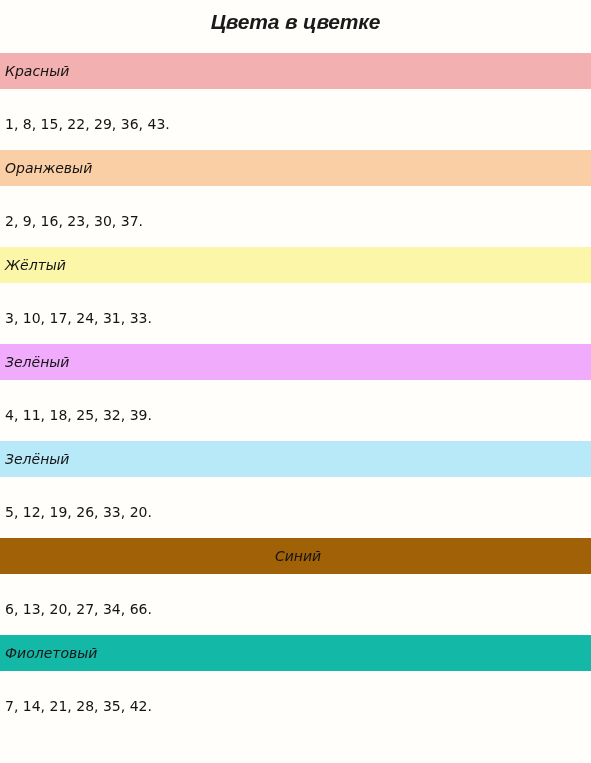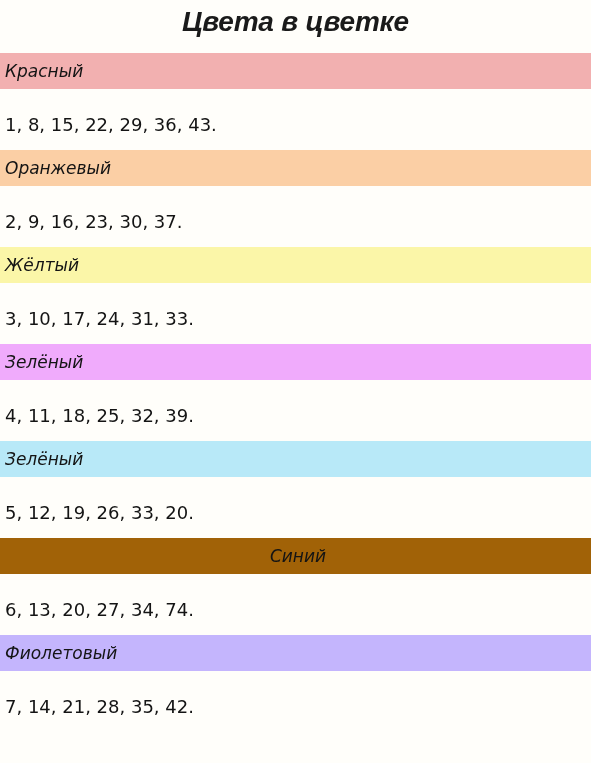--- a/index.html
+++ b/index.html
@@ -23,21 +23,21 @@
     position: absolute;
     top: 0;
     left: 0;
     width: 591px;
     height: 44px;
     line-height: 44px;
     text-align: center;
     font-family: "Liberation Sans", sans-serif;
     font-weight: bold;
     font-style: italic;
-    font-size: 28px;
+    font-size: 21px;
     letter-spacing: -0.2px;
     color: #1a1a1a;
     white-space: nowrap;
   }
   .sections {
     position: absolute;
     top: 44px;
     left: 0;
     width: 591px;
   }
@@ -46,40 +46,40 @@
   }
   .color-band {
     width: 591px;
     height: 36px;
     line-height: 36px;
     box-sizing: border-box;
     padding-left: 5px;
     font-family: "DejaVu Sans", sans-serif;
     font-style: italic;
     font-weight: normal;
-    font-size: 17px;
+    font-size: 14px;
     color: #141414;
     white-space: nowrap;
     overflow: hidden;
     margin-top: 9px;
   }
   .color-section:first-child .color-band {
     margin-top: 9px;
   }
   .numbers-row {
     width: 591px;
     height: 33px;
     line-height: 33px;
     box-sizing: border-box;
     padding-left: 5px;
     margin-top: 19px;
     font-family: "DejaVu Sans", sans-serif;
     font-style: normal;
     font-weight: normal;
-    font-size: 18px;
+    font-size: 14px;
     color: #141414;
     white-space: nowrap;
     background: transparent;
   }
 </style>
 </head>
 <body style="background: rgb(255, 254, 250);">
 
 <div id="page" style="background: rgb(255, 254, 250);">
 
@@ -107,22 +107,22 @@
       <div class="numbers-row">4, 11, 18, 25, 32, 39.</div>
     </div>
 
     <div class="color-section">
       <div class="color-band" style="background-color: rgb(184, 233, 248);">Зелёный</div>
       <div class="numbers-row">5, 12, 19, 26, 33, 20.</div>
     </div>
 
     <div class="color-section">
       <div class="color-band" style="background-color: #a16207; text-align: center;">Синий</div>
-      <div class="numbers-row">6, 13, 20, 27, 34, 74.</div>
+      <div class="numbers-row">6, 13, 20, 27, 34, 66.</div>
     </div>
 
     <div class="color-section">
-      <div class="color-band" style="background-color: #c4b5fd;">Фиолетовый</div>
+      <div class="color-band" style="background-color: #14b8a6;">Фиолетовый</div>
       <div class="numbers-row">7, 14, 21, 28, 35, 42.</div>
     </div>
 
   </div>
 </div>
 
 </body></html>

